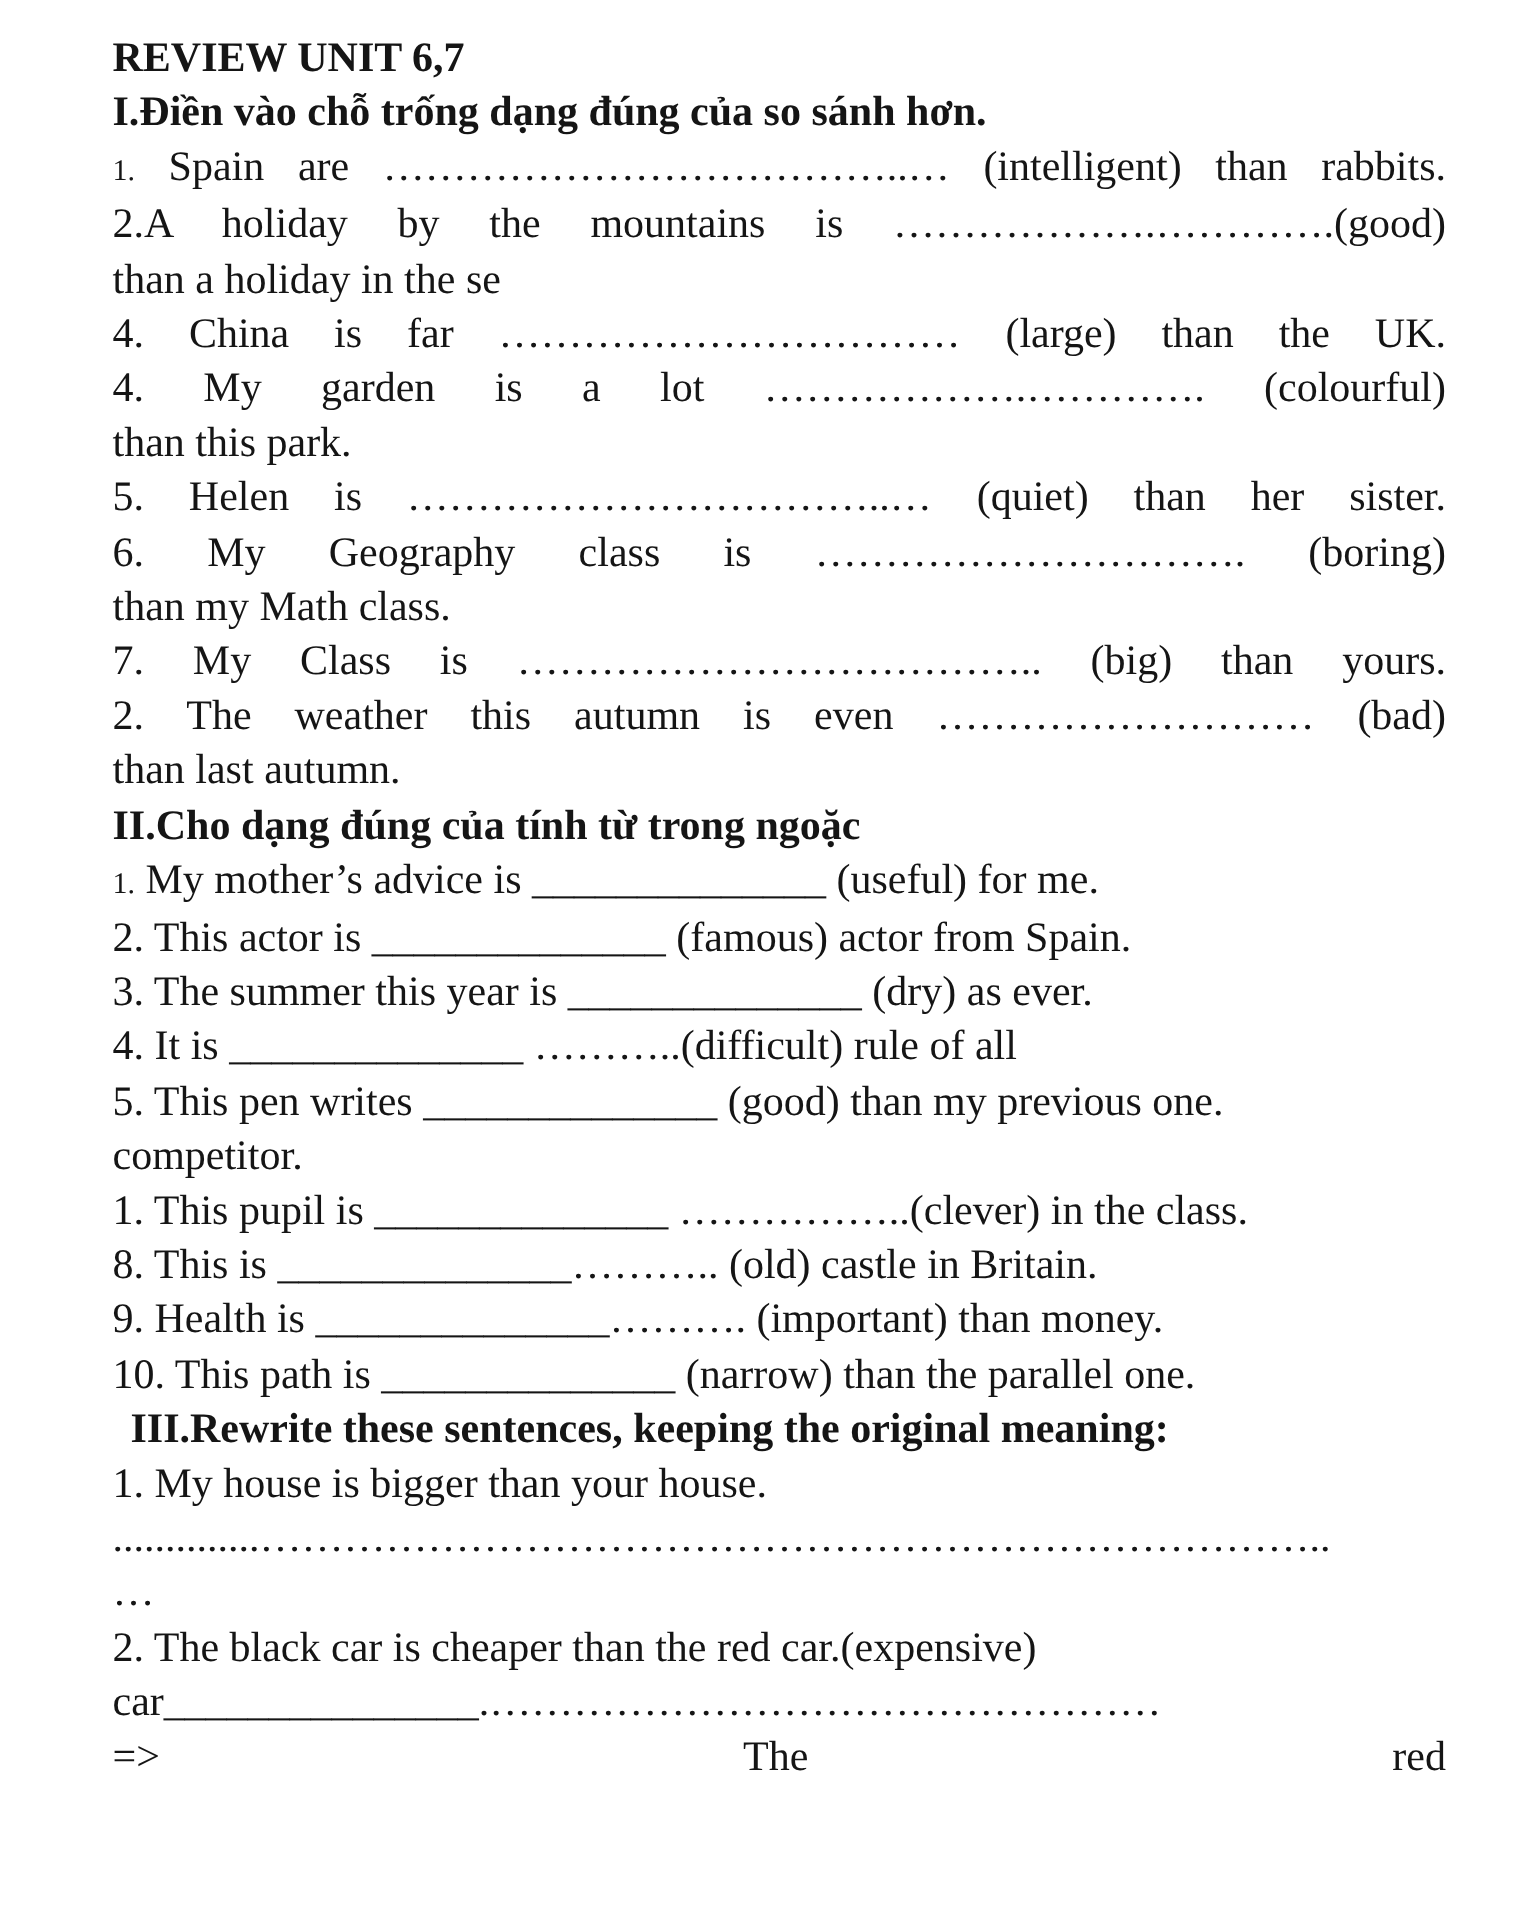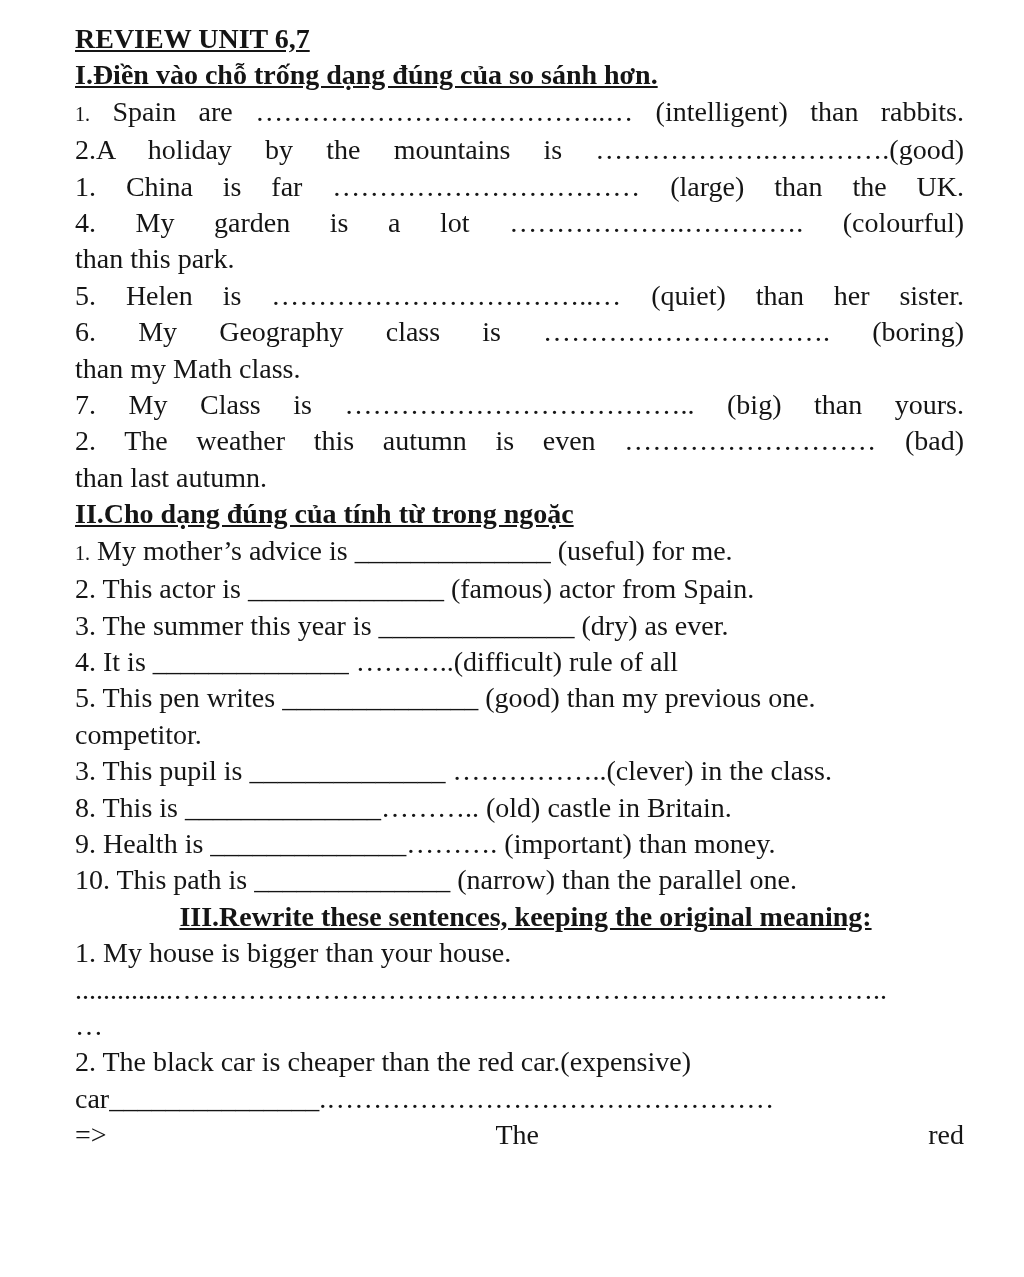--- a/index.html
+++ b/index.html
@@ -17,39 +17,40 @@
     font-family: "Liberation Serif", "DejaVu Serif", serif;
     font-size: 28px;
     line-height: 36.4px;
     color: #151515;
     overflow: hidden;
   }
   .ln {
     min-height: 36.4px;
     white-space: normal;
   }
-  .b  { font-weight: 700; text-decoration: underline; }
+  .b  { font-weight: 700; }
   .j  { text-align: justify; text-align-last: justify; }
-  .ih { padding-left: 12px; text-align: center; }
+  .ih { padding-left: 12px; }
   .sn { font-size: 20px; }
 </style>
 </head>
 <body>
 
 <div class="page">
 
   <div class="ln b">REVIEW UNIT 6,7</div>
 
   <div class="ln b">I.Điền vào chỗ trống dạng đúng của so sánh hơn.</div>
 
   <div class="ln j"><span class="sn">1.</span><span> Spain are ………………………………..… (intelligent) than rabbits.</span></div>
 
   <div class="ln j">2.A holiday by the mountains is ……………….………….(good)</div>
+  <div class="ln">than a holiday in the se</div>
 
-  <div class="ln j">1. China is far …………………………… (large) than the UK.</div>
+  <div class="ln j">4. China is far …………………………… (large) than the UK.</div>
 
   <div class="ln j">4. My garden is a lot ……………….…………. (colourful)</div>
   <div class="ln">than this park.</div>
 
   <div class="ln j">5. Helen is ……………………………..… (quiet) than her sister.</div>
 
   <div class="ln j">6. My Geography class is …………………………. (boring)</div>
   <div class="ln">than my Math class.</div>
 
   <div class="ln j">7. My Class is ……………………………….. (big) than yours.</div>
@@ -61,21 +62,21 @@
 
   <div class="ln"><span class="sn">1.</span><span> My mother’s advice is ______________ (useful) for me.</span></div>
 
   <div class="ln">2. This actor is ______________ (famous) actor from Spain.</div>
   <div class="ln">3. The summer this year is ______________ (dry) as ever.</div>
   <div class="ln">4. It is ______________ ………..(difficult) rule of all</div>
   <div class="ln">5. This pen writes ______________ (good) than my previous one.</div>
 
   <div class="ln">competitor.</div>
 
-  <div class="ln">3. This pupil is ______________ ……………..(clever) in the class.</div>
+  <div class="ln">1. This pupil is ______________ ……………..(clever) in the class.</div>
   <div class="ln">8. This is ______________……….. (old) castle in Britain.</div>
   <div class="ln">9. Health is ______________………. (important) than money.</div>
   <div class="ln">10. This path is ______________ (narrow) than the parallel one.</div>
 
   <div class="ln b ih">III.Rewrite these sentences, keeping the original meaning:</div>
 
   <div class="ln">1. My house is bigger than your house.</div>
   <div class="ln">..............…………………………………………………………………..</div>
   <div class="ln">…</div>
 

